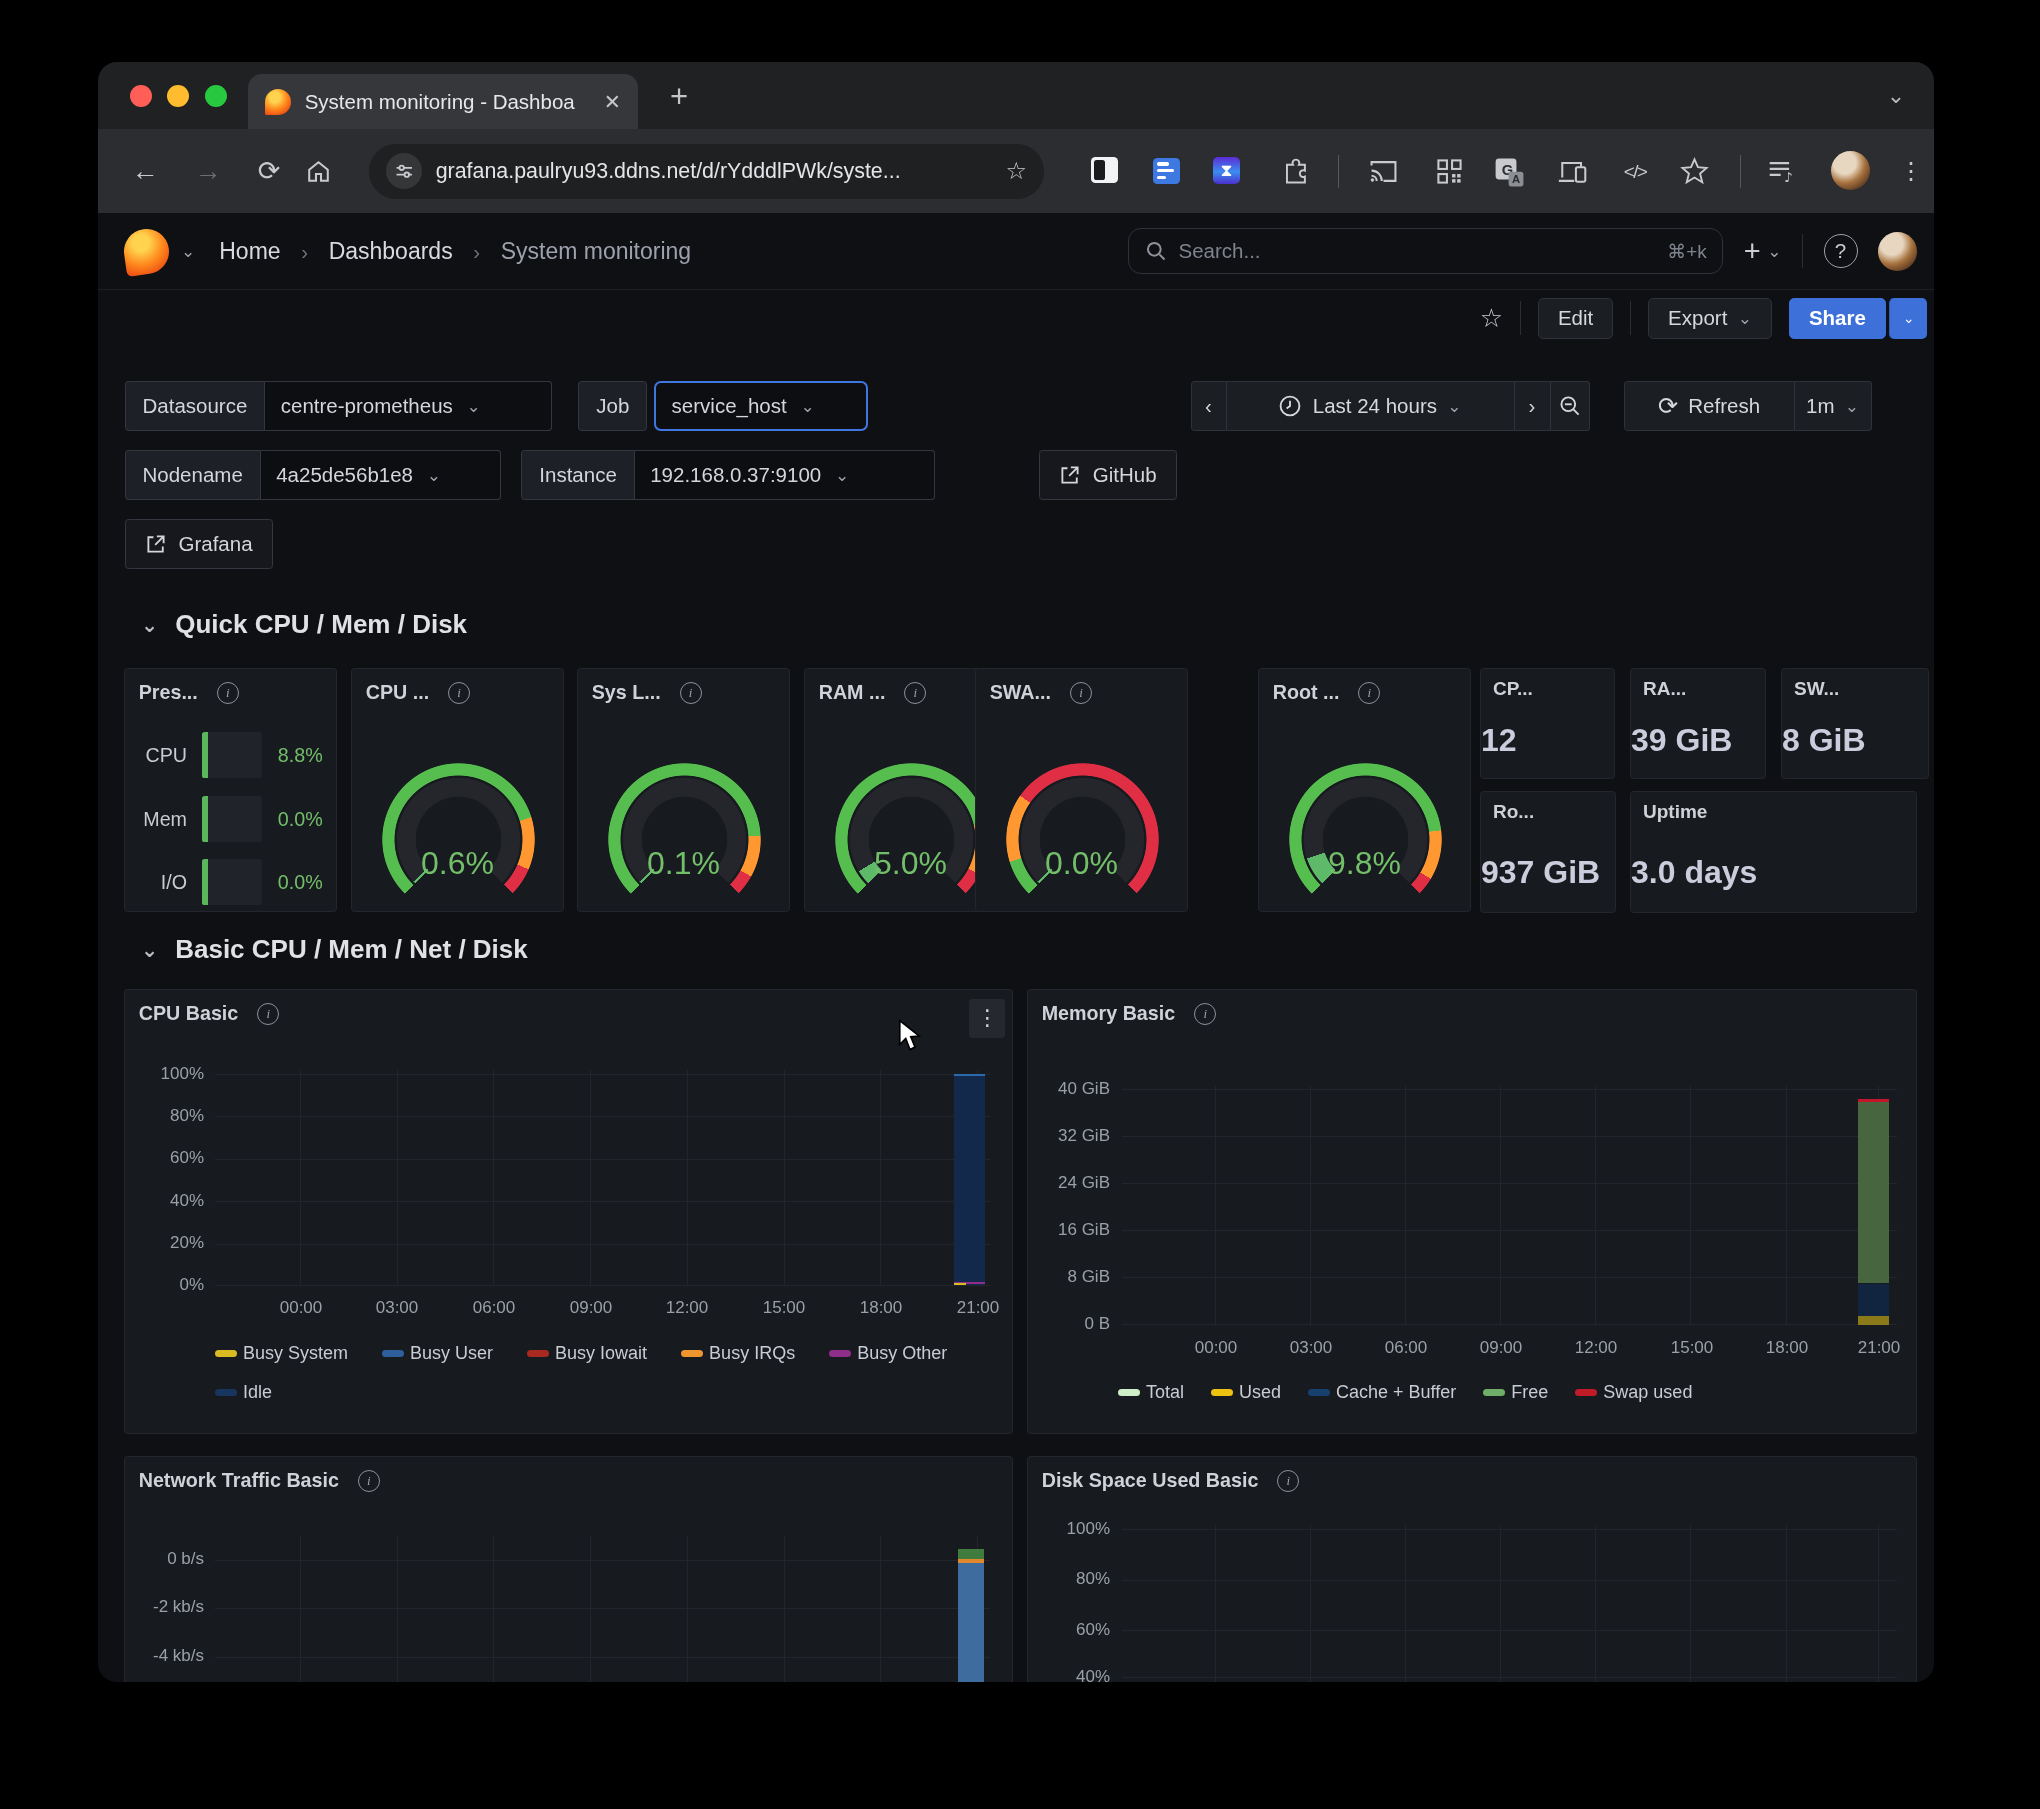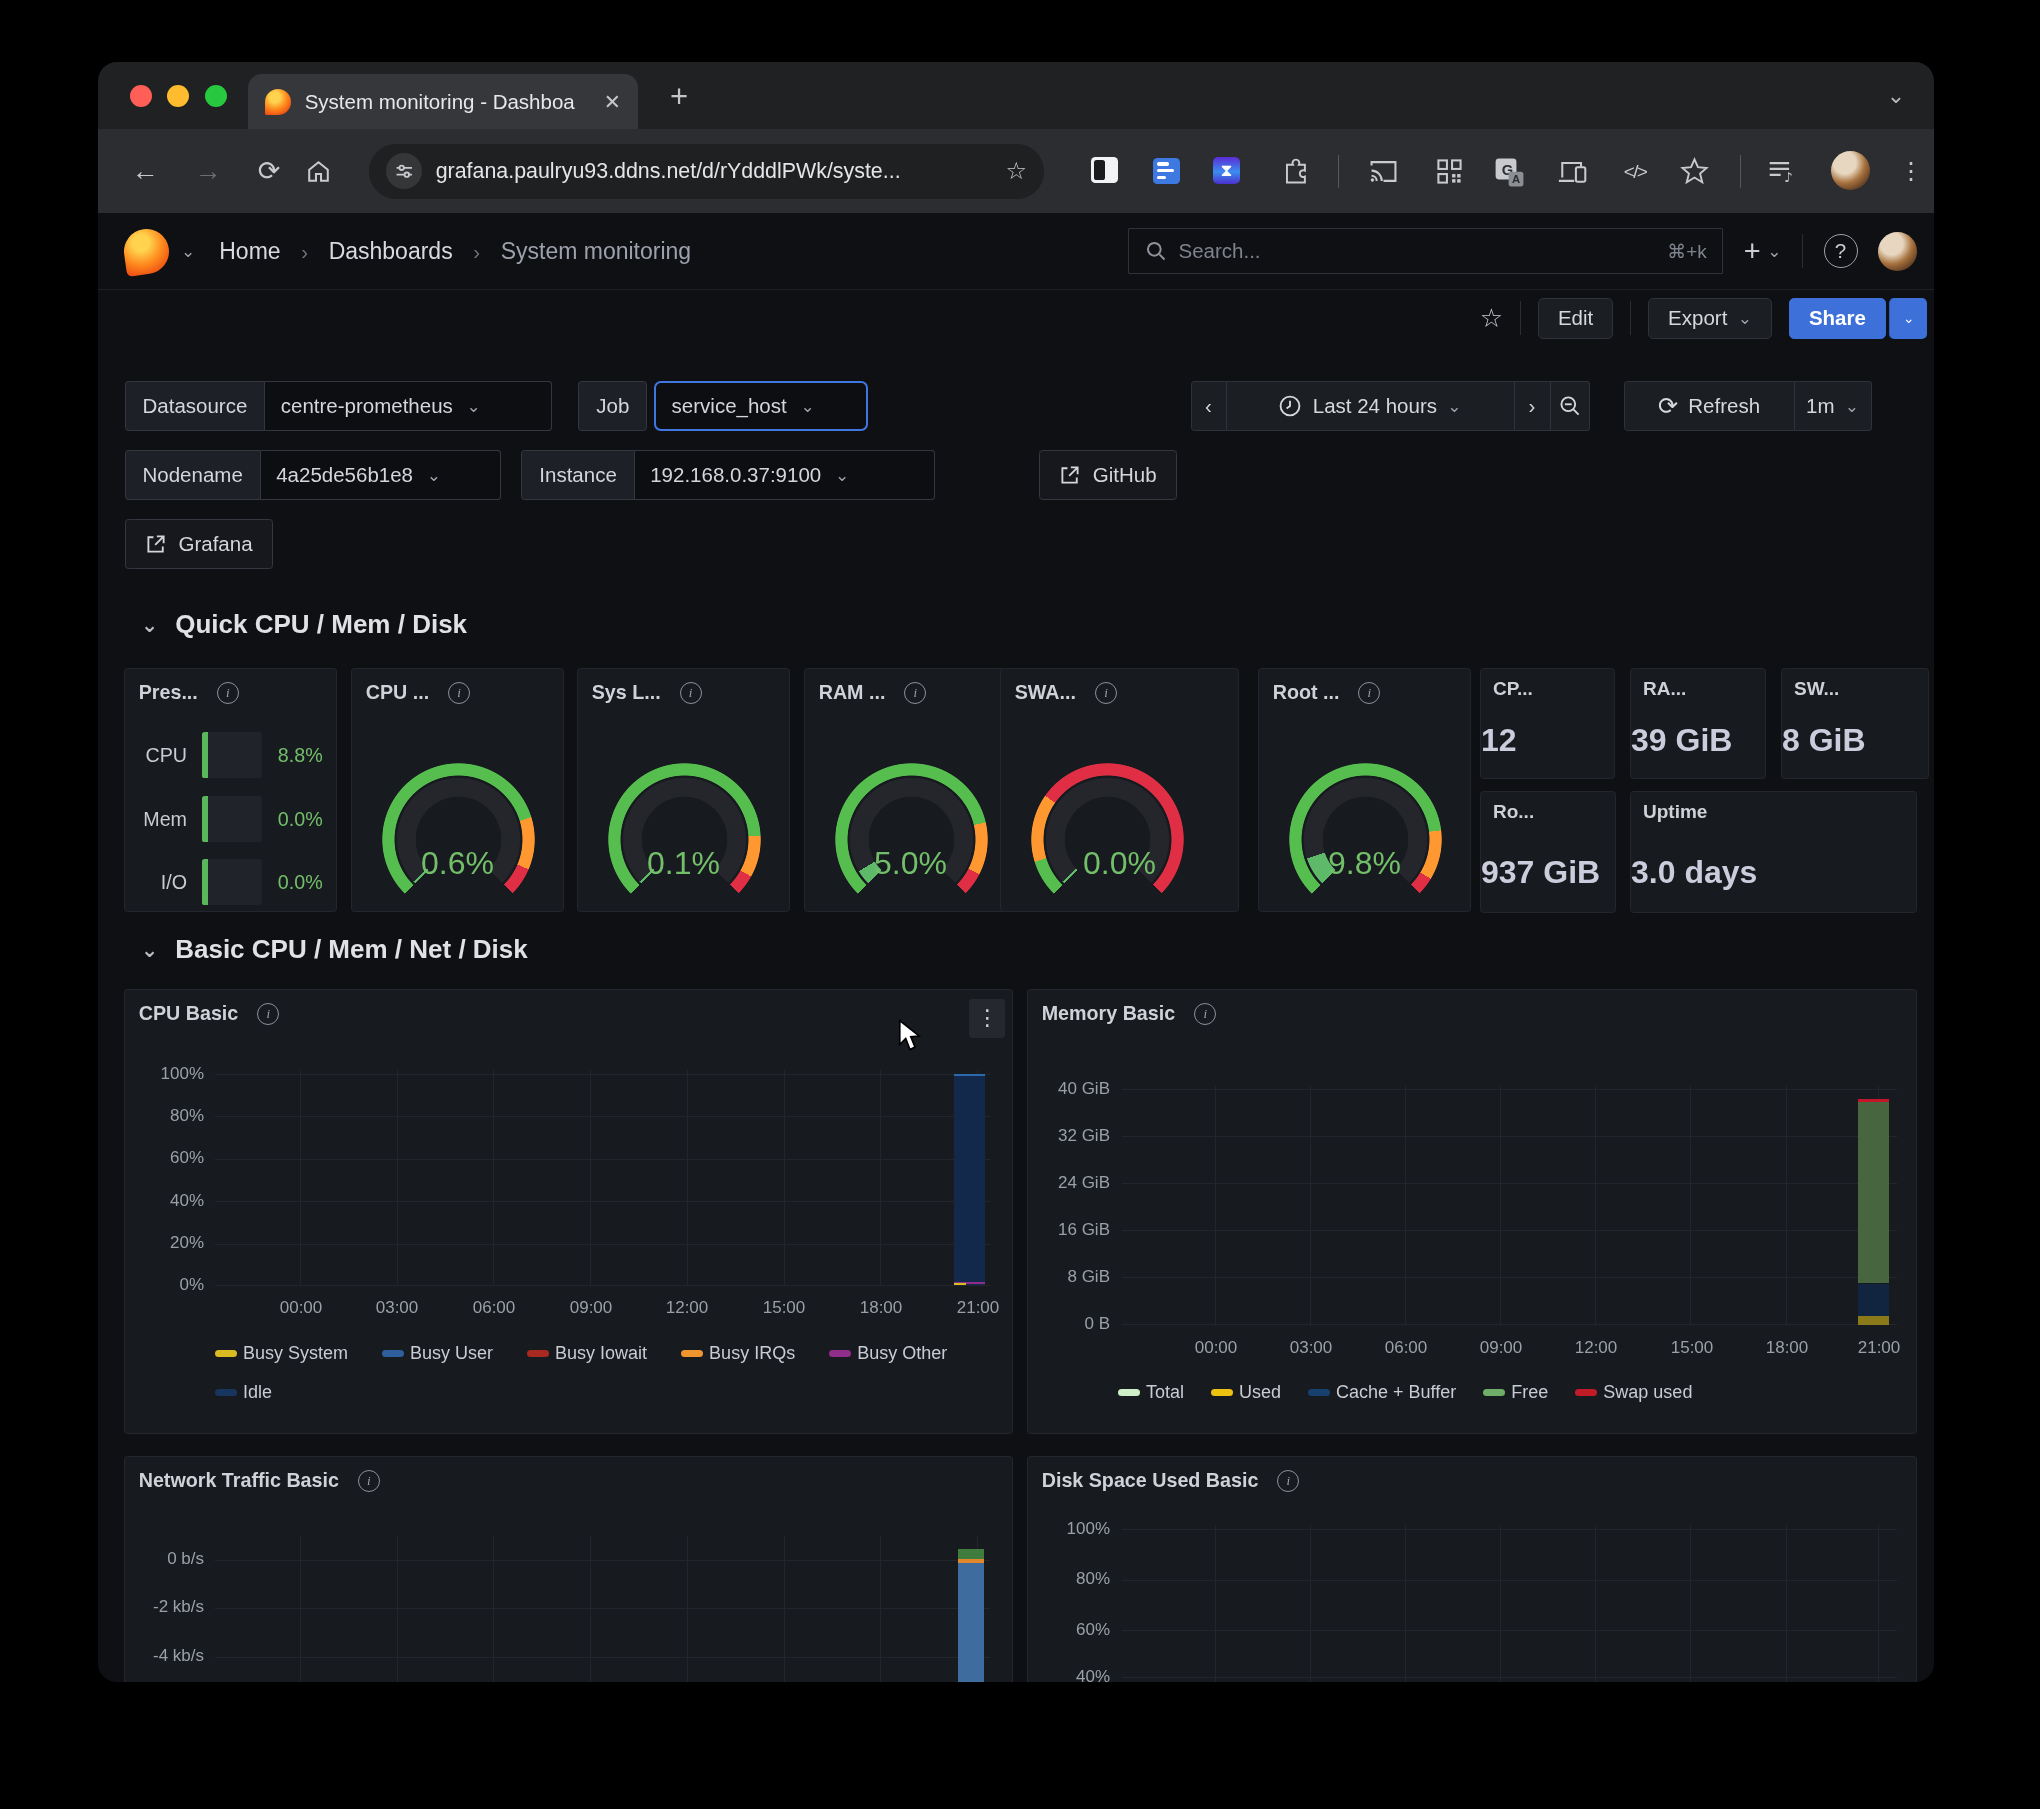--- a/index.html
+++ b/index.html
@@ -31,21 +31,21 @@
 .avatar{border-radius:50%;background:radial-gradient(circle at 35% 30%,#e8d7c0 0 30%,#a5703c 55%,#5c3a22 80%,#2e2018)}
 
 .gf{position:absolute;left:0;top:151px;right:0;bottom:0;background:#0e1014}
 .gfhead{position:absolute;left:0;top:0;width:100%;height:77px;border-bottom:0.9px solid #1c1f24}
 .gfleft{position:absolute;left:26px;top:0;height:77px;display:flex;align-items:center;gap:12px}
 .gflogo{width:45px;height:45px;border-radius:50% 50% 50% 12%;background:radial-gradient(circle at 40% 30%,#ffd34d 0 20%,#ff8a1e 52%,#e8430f 88%);transform:rotate(-8deg)}
 .crumb{font-size:23px;color:#d8dae0;font-weight:500}
 .crumbsep{font-size:20.5px;color:#70747d;padding:0 8.6px}
 .crumblast{font-size:23px;color:#9da1ab}
 .gfright{position:absolute;right:17px;top:15.4px;height:46px;display:flex;align-items:center;gap:20.5px}
-.search{width:595px;height:46px;border:0.9px solid #2f323a;border-radius:1px;background:#0e1014;display:flex;align-items:center;gap:12px;padding:0 15.4px}
+.search{width:595px;height:46px;border:0.9px solid #2f323a;border-radius:13px;background:#0e1014;display:flex;align-items:center;gap:12px;padding:0 15.4px}
 .searchtext{font-size:20.5px;color:#7e838c;flex:1}
 .kbd{font-size:19px;color:#7e838c}
 .plusgrp{display:flex;align-items:center;gap:6.8px;color:#c9ccd2;font-size:29px}
 .smallchev{font-size:17px;color:#9da1ab}
 .vdiv{width:0.9px;height:34px;background:#2a2d33}
 .helpc{width:34px;height:34px;border-radius:50%;border:1.7px solid #9da1ab;color:#c9ccd2;font-size:20.5px;display:flex;align-items:center;justify-content:center}
 .dashbar{position:absolute;right:6.8px;top:82px;height:46px;display:flex;align-items:center;gap:17px}
 .dstar{font-size:26px;color:#c9ccd2}
 .btn{height:41px;border:0.9px solid #2f3339;background:#1b1e23;border-radius:5.1px;color:#d6d8dd;font-size:20.5px;display:flex;align-items:center;gap:10.3px;padding:0 19px}
 .btn.blue{background:#3d71d9;border-color:#3d71d9;color:#fff;font-weight:600}
@@ -386,21 +386,21 @@
     </div>
     <div class="panel" style="left:706px;top:455px;width:213px;height:244px">
       <div class="ptitle">
           <span>RAM ...</span>
           <span class="iico">i</span>
         </div>
       <div class="g ring t-ram"></div>
       <div class="g track f-ram"></div>
       <div class="gv">5.0%</div>
     </div>
-    <div class="panel" style="left:902px;top:455px;width:239px;height:244px">
+    <div class="panel" style="left:877px;top:455px;width:213px;height:244px">
       <div class="ptitle">
           <span>SWA...</span>
           <span class="iico">i</span>
         </div>
       <div class="g ring t-swap"></div>
       <div class="g track f-swap"></div>
       <div class="gv">0.0%</div>
     </div>
     <div class="panel" style="left:1160px;top:455px;width:213px;height:244px">
       <div class="ptitle">

